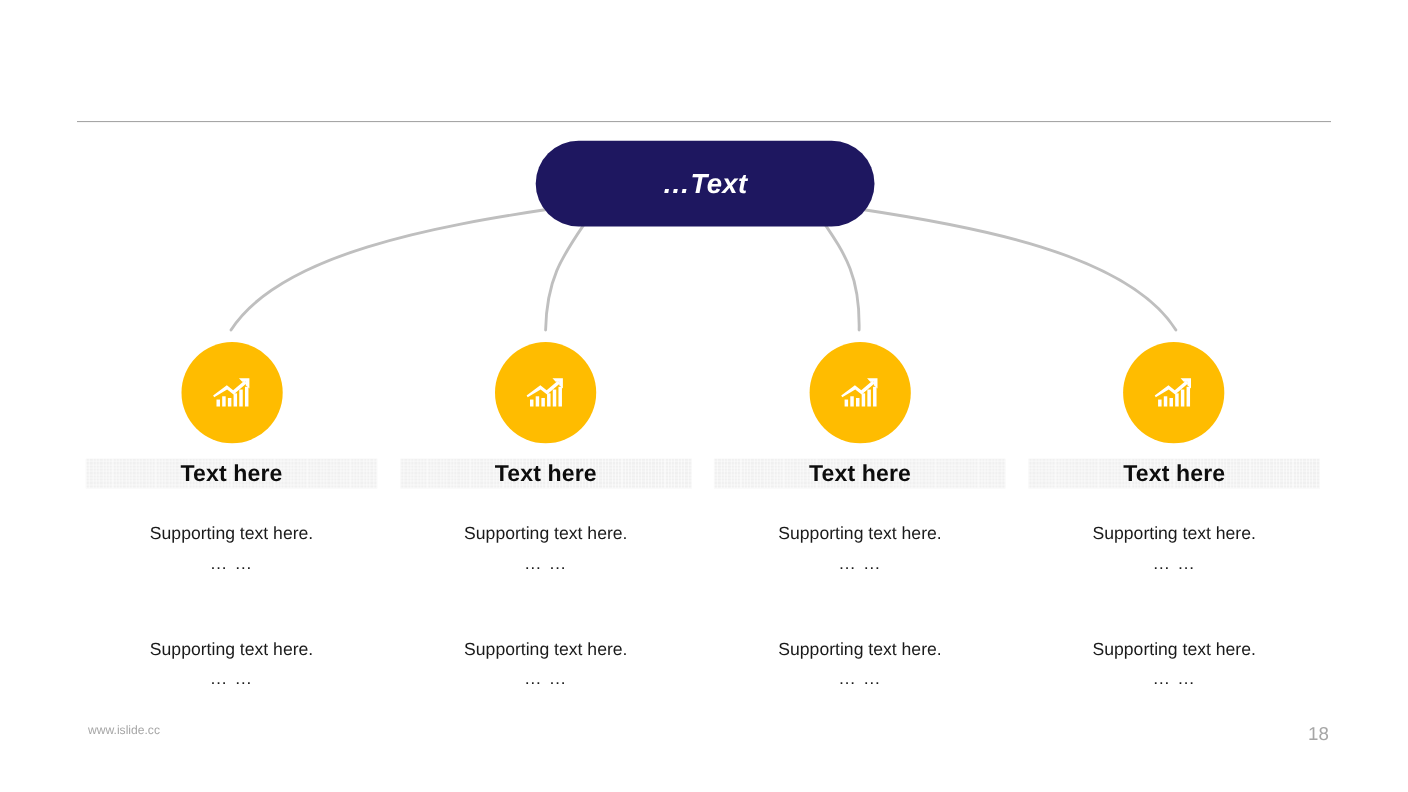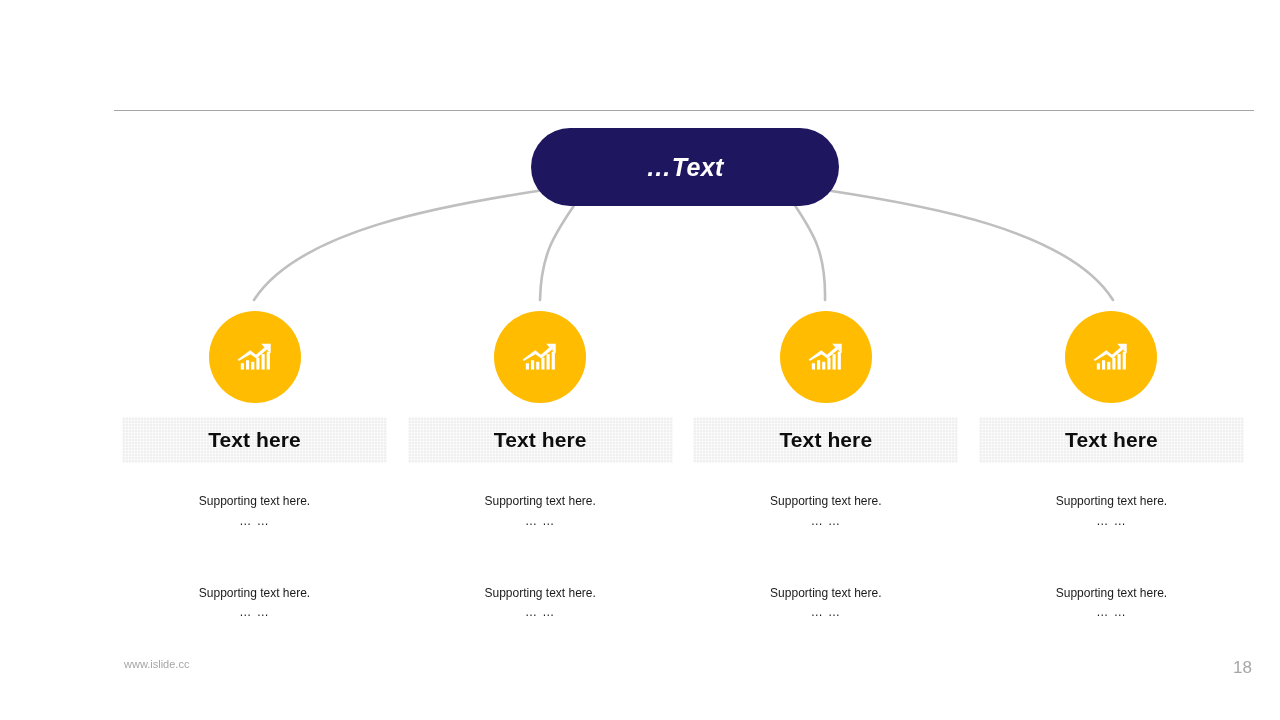--- a/index.html
+++ b/index.html
@@ -15,21 +15,20 @@
     font-family: "Liberation Sans", sans-serif;
     position: relative;
   }
 
   #slide {
     position: absolute;
     left: 0; top: 0;
     width: 1154px;
     height: 720px;
     background: #ffffff;
-    margin-left: 44px;
   }
 
   
   .top-rule {
     position: absolute;
     left: 70px;
     top: 110px;
     width: 1140px;
     height: 1px;
     background: #a6a6a6;
@@ -115,21 +114,21 @@
     font-weight: bold;
     color: #0d0d0d;
     font-family: "Liberation Sans", sans-serif;
     letter-spacing: 0.1px;
   }
 
   .support-block {
     width: 265px;
     text-align: center;
     color: #1a1a1a;
-    font-size: 12px;
+    font-size: 16px;
     line-height: 1.65;
     font-family: "Liberation Sans", sans-serif;
   }
   .support-block.first { margin-top: 29px; }
   .support-block.second { margin-top: 52px; }
   .support-line { display: block; }
   .support-dots { display: block; letter-spacing: 1px; }
 
   
   .footer-site {

